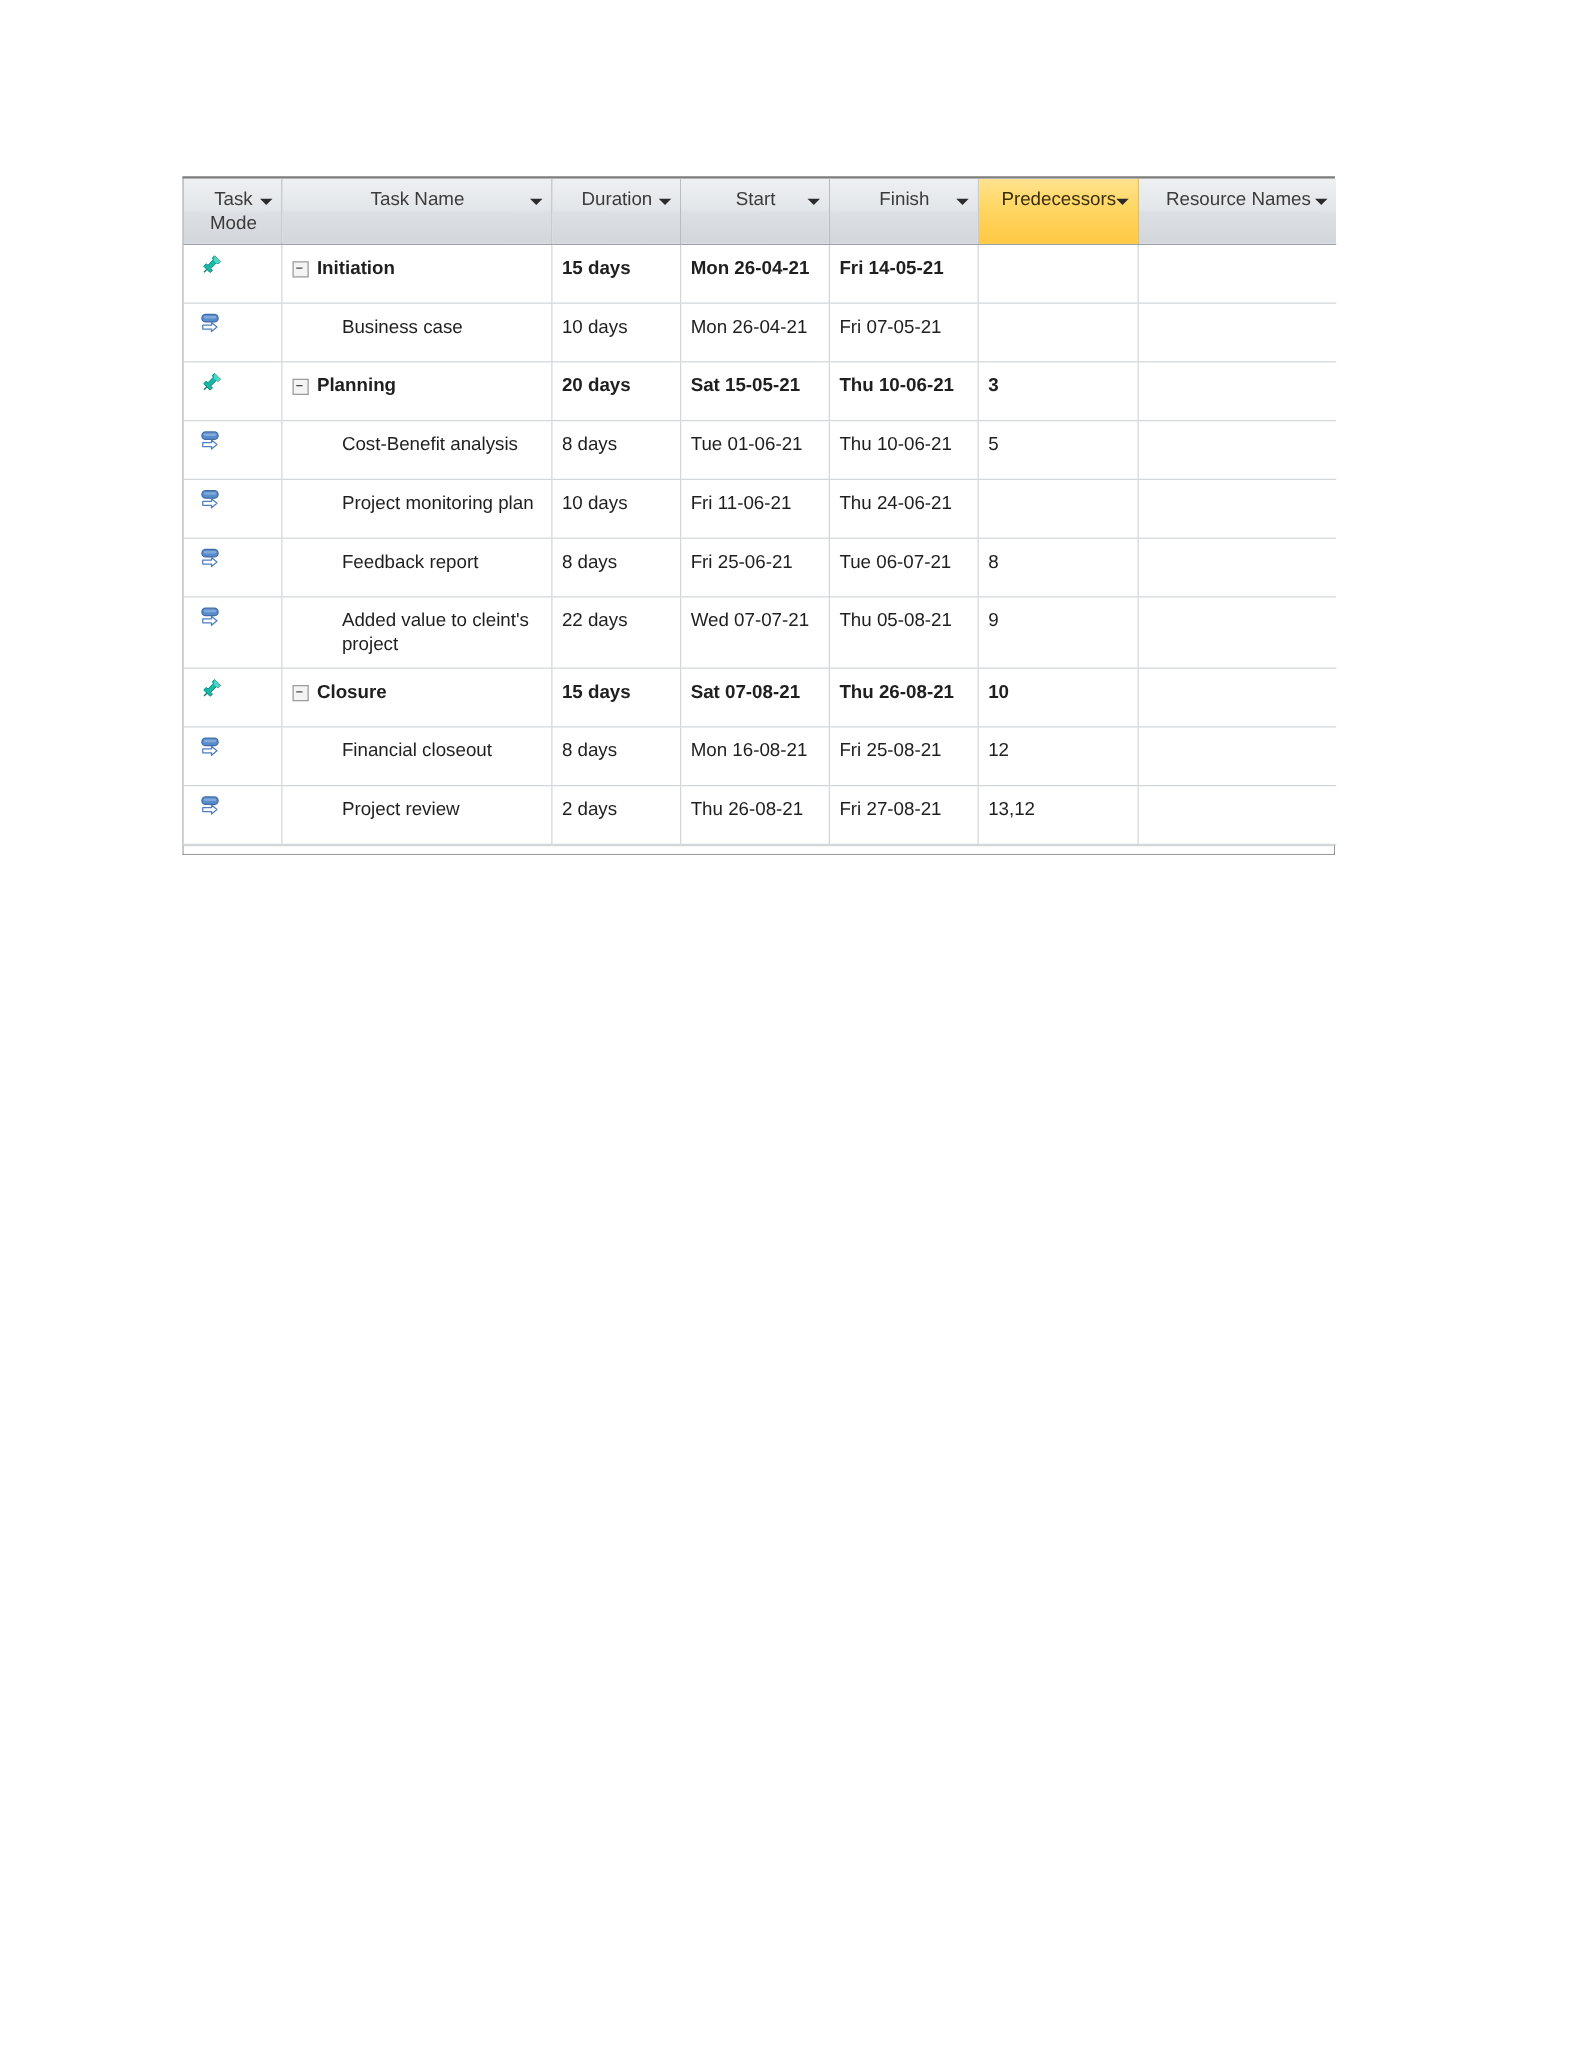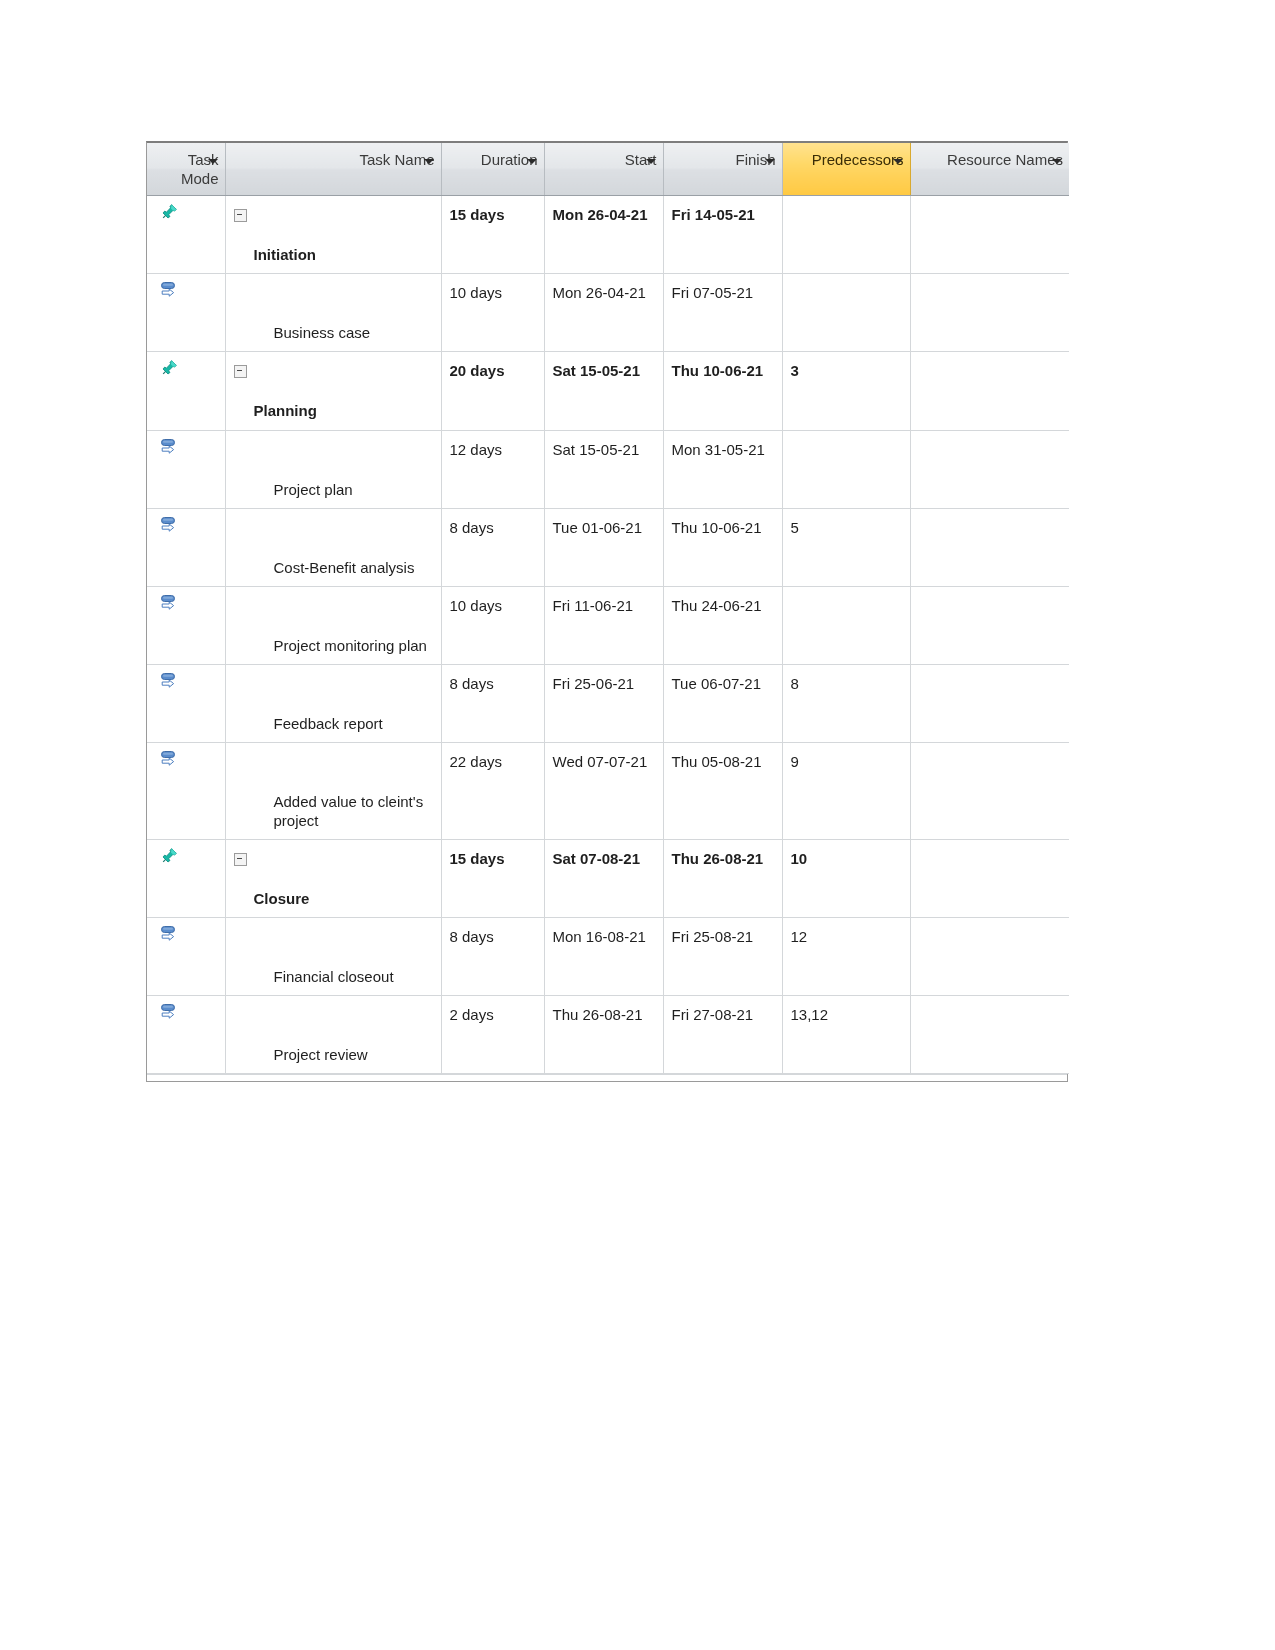--- a/index.html
+++ b/index.html
@@ -36,21 +36,21 @@
   }
 
   
   thead th {
     background: linear-gradient(to bottom, #eef0f2 0%, #e3e6e9 48%, #dcdfe3 52%, #d3d7db 100%);
     border-right: 1px solid #b7bcc1;
     border-bottom: 1px solid #9aa0a6;
     font-weight: normal;
     font-size: 15px;
     color: #3b3b3b;
-    text-align: right;
+    text-align: center;
     vertical-align: top;
     padding: 7px 6px 7px 8px;
     height: 40px;
     position: relative;
     box-sizing: border-box;
     white-space: normal;
     line-height: 1.28;
   }
   thead th.highlighted {
     background: linear-gradient(to bottom, #ffe28f 0%, #ffd867 40%, #ffd25a 60%, #ffc943 100%);
@@ -118,21 +118,21 @@
   }
   .collapse-box::before {
     content: "";
     position: absolute;
     left: 2px;
     top: 4px;
     width: 5px;
     height: 1px;
     background: #4a4a4a;
   }
-  .name-text { flex: 1 1 auto; margin-top: 40px; }
+  .name-text { flex: 1 1 auto; }
   .indent-sub { padding-left: 40px; }
 
   
   tr.r-normal td { height: 47px; }
 
   
   #grid-footer-strip {
     height: 6px;
     background: #ffffff;
     border-top: 1px solid #d4d7da;
@@ -226,39 +226,20 @@
         <tr class="r-normal">
           <td class="mode-cell">
             <span class="mode-icon-wrap"><svg width="22" height="24" viewBox="0 0 22 24">
                 <rect x="2.5" y="2.5" width="13" height="6" rx="3" ry="3" fill="#5a8ccc" stroke="#3f6da8" stroke-width="1"></rect>
                 <rect x="4" y="3.8" width="10" height="2" rx="1" ry="1" fill="#8fb3de" opacity="0.75"></rect>
                 <path d="M3.2 11.0 L10.2 11.0 L10.2 9.0 L14.6 12.6 L10.2 16.2 L10.2 14.2 L3.2 14.2 Z" fill="#ffffff" stroke="#4d7fc0" stroke-width="1" stroke-linejoin="round"></path>
               </svg></span>
           </td>
           <td>
             <div class="task-name-inner indent-sub">
-              <span class="name-text">Project plan</span>
-            </div>
-          </td>
-          <td>12 days</td>
-          <td>Sat 15-05-21</td>
-          <td>Mon 31-05-21</td>
-          <td></td>
-          <td class="last-col"></td>
-        </tr>
-        <tr class="r-normal">
-          <td class="mode-cell">
-            <span class="mode-icon-wrap"><svg width="22" height="24" viewBox="0 0 22 24">
-                <rect x="2.5" y="2.5" width="13" height="6" rx="3" ry="3" fill="#5a8ccc" stroke="#3f6da8" stroke-width="1"></rect>
-                <rect x="4" y="3.8" width="10" height="2" rx="1" ry="1" fill="#8fb3de" opacity="0.75"></rect>
-                <path d="M3.2 11.0 L10.2 11.0 L10.2 9.0 L14.6 12.6 L10.2 16.2 L10.2 14.2 L3.2 14.2 Z" fill="#ffffff" stroke="#4d7fc0" stroke-width="1" stroke-linejoin="round"></path>
-              </svg></span>
-          </td>
-          <td>
-            <div class="task-name-inner indent-sub">
               <span class="name-text">Cost-Benefit analysis</span>
             </div>
           </td>
           <td>8 days</td>
           <td>Tue 01-06-21</td>
           <td>Thu 10-06-21</td>
           <td>5</td>
           <td class="last-col"></td>
         </tr>
         <tr class="r-normal">

